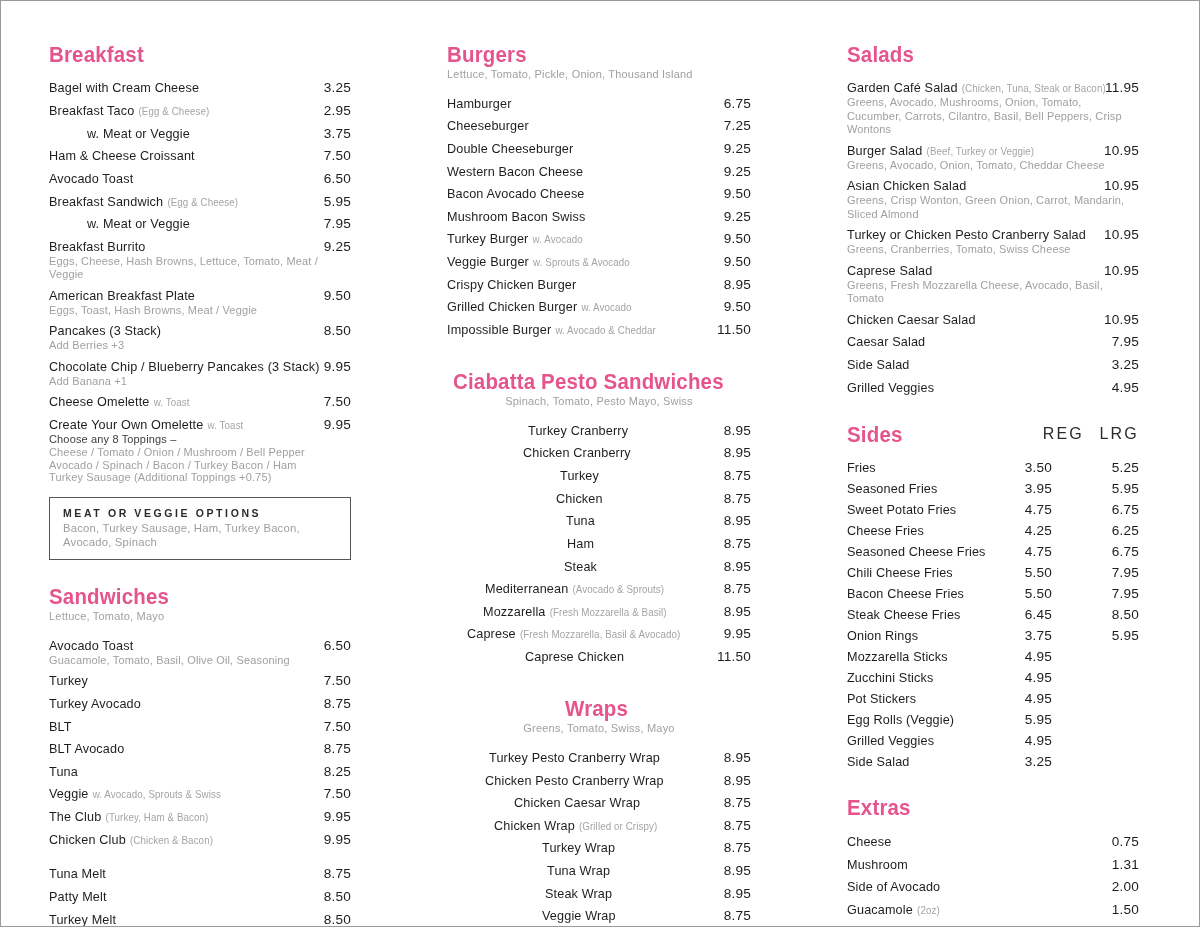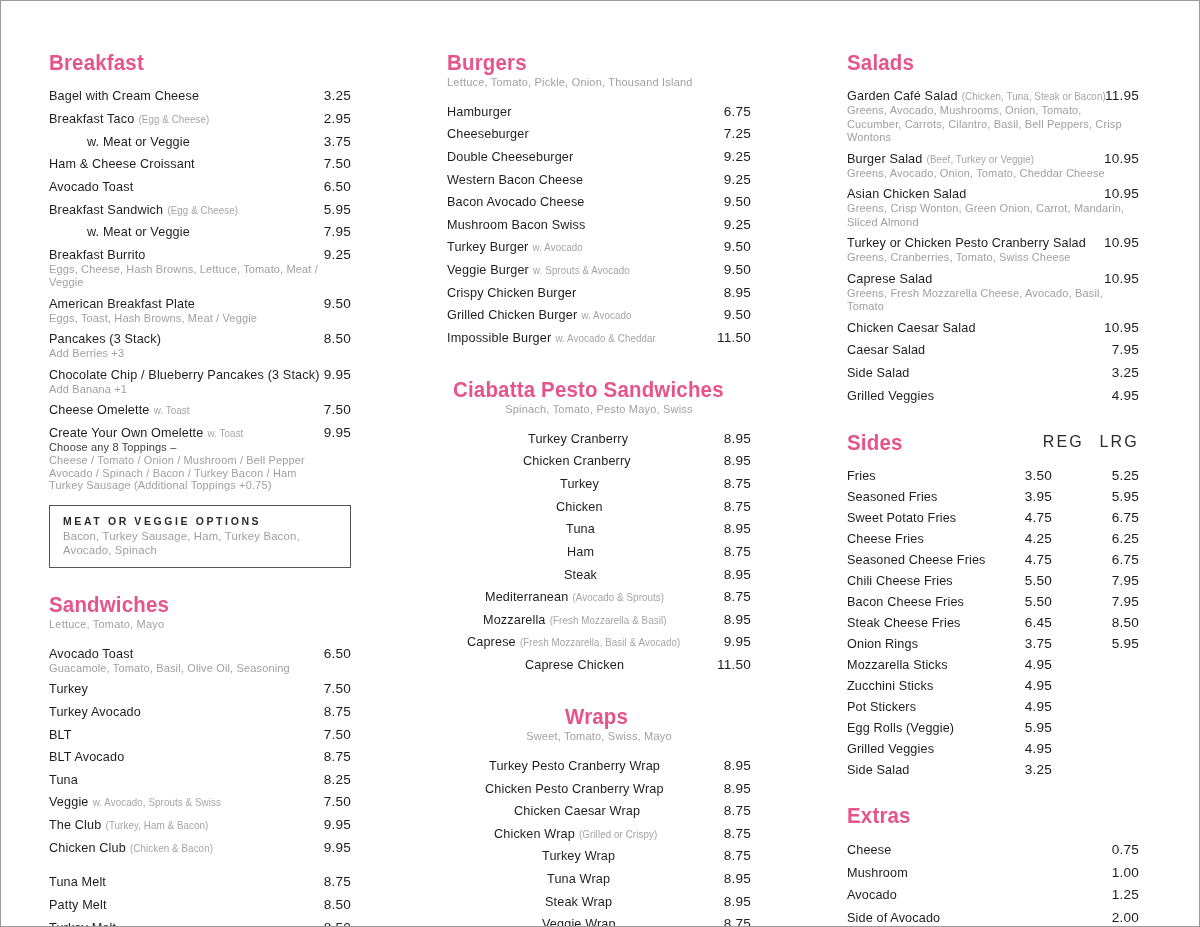--- a/index.html
+++ b/index.html
@@ -17,21 +17,21 @@
   }
   .cols { display: flex; }
   .col { flex: 0 0 auto; }
   .col1 { width: 302px; margin-right: 96px; }
   .col2 { width: 304px; margin-right: 96px; }
   .col3 { width: 292px; }
 
   .section + .section { margin-top: 25px; }
   .col2 .section + .section { margin-top: 30px; text-align: center; }
 
-  .title-row { display: flex; align-items: baseline; margin: 8px 0 10px; }
+  .title-row { display: flex; align-items: baseline; margin: 0 0 10px; }
   .section-title {
     flex: 1; margin: 0; font-size: 22px; font-weight: 700;
     color: var(--pink, #e5548b); letter-spacing: .2px; line-height: 1.05;
   }
   .ttl { display: inline-block; transform: scaleX(.93); transform-origin: 0 100%; white-space: nowrap; }
   .colhead {
     width: 55px; text-align: right; font-size: 16px; font-weight: 400;
     letter-spacing: 2.2px; color: #2b2b2b; position: relative; top: -3px;
   }
   .section-sub { font-size: 11px; color: #a0a0a0; letter-spacing: .2px; margin: -8px 0 10px; line-height: 1.2; }
@@ -297,21 +297,21 @@
     <span class="cell-name"><span class="nm"><span class="item-name">Caprese Chicken</span> </span></span>
     <span class="price">11.50</span>
   </div>
           </div>
   </section>
         <section class="section">
     <div class="title-row">
       <h2 class="section-title"><span class="ttl">Wraps</span></h2>
 
     </div>
-    <div class="section-sub">Sweet, Tomato, Swiss, Mayo</div>
+    <div class="section-sub">Greens, Tomato, Swiss, Mayo</div>
     <div class="items">
             <div class="row">
     <span class="cell-name"><span class="nm"><span class="item-name">Turkey Pesto Cranberry Wrap</span> </span></span>
     <span class="price">8.95</span>
   </div>
             <div class="row">
     <span class="cell-name"><span class="nm"><span class="item-name">Chicken Pesto Cranberry Wrap</span> </span></span>
     <span class="price">8.95</span>
   </div>
             <div class="row">
@@ -483,25 +483,21 @@
 
     </div>
 
     <div class="items">
             <div class="row">
     <span class="cell-name"><span class="nm"><span class="item-name">Cheese</span> </span></span>
     <span class="price">0.75</span>
   </div>
             <div class="row">
     <span class="cell-name"><span class="nm"><span class="item-name">Mushroom</span> </span></span>
-    <span class="price">1.00</span>
-  </div>
-            <div class="row">
-    <span class="cell-name"><span class="nm"><span class="item-name">Avocado</span> </span></span>
-    <span class="price">1.25</span>
+    <span class="price">1.31</span>
   </div>
             <div class="row">
     <span class="cell-name"><span class="nm"><span class="item-name">Side of Avocado</span> </span></span>
     <span class="price">2.00</span>
   </div>
             <div class="row">
     <span class="cell-name"><span class="nm"><span class="item-name">Guacamole</span> <span class="item-note">(2oz)</span></span></span>
     <span class="price">1.50</span>
   </div>
           </div>

